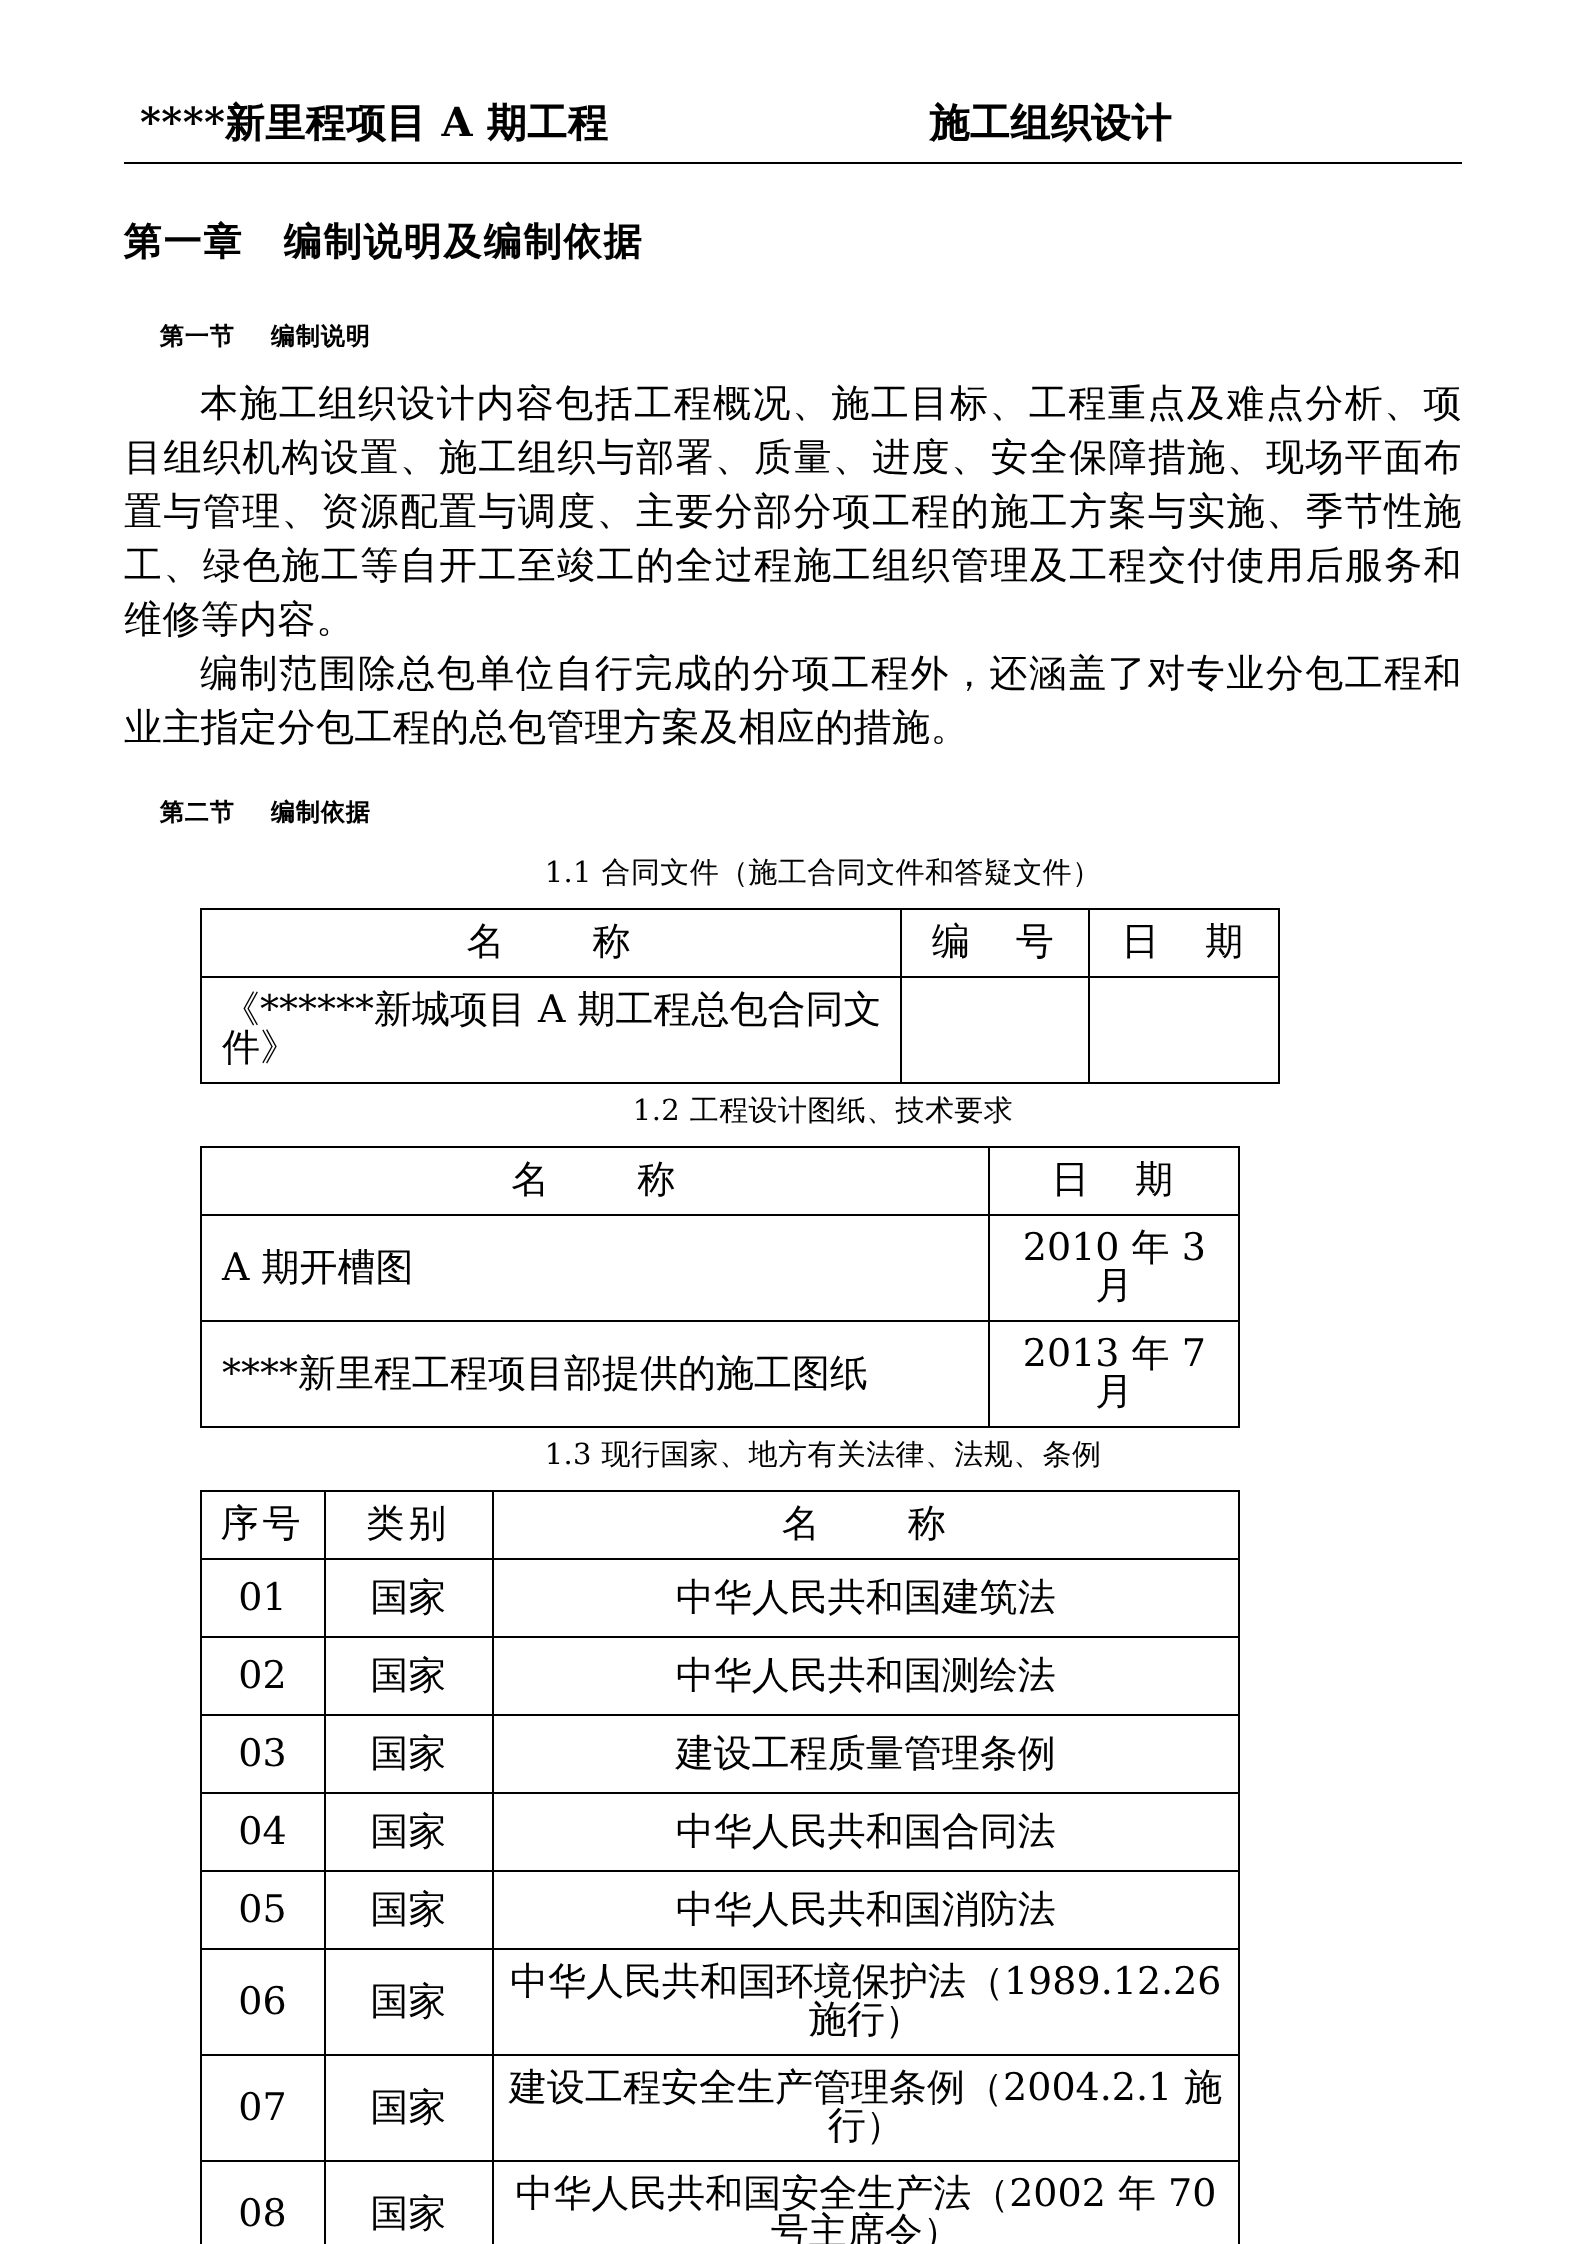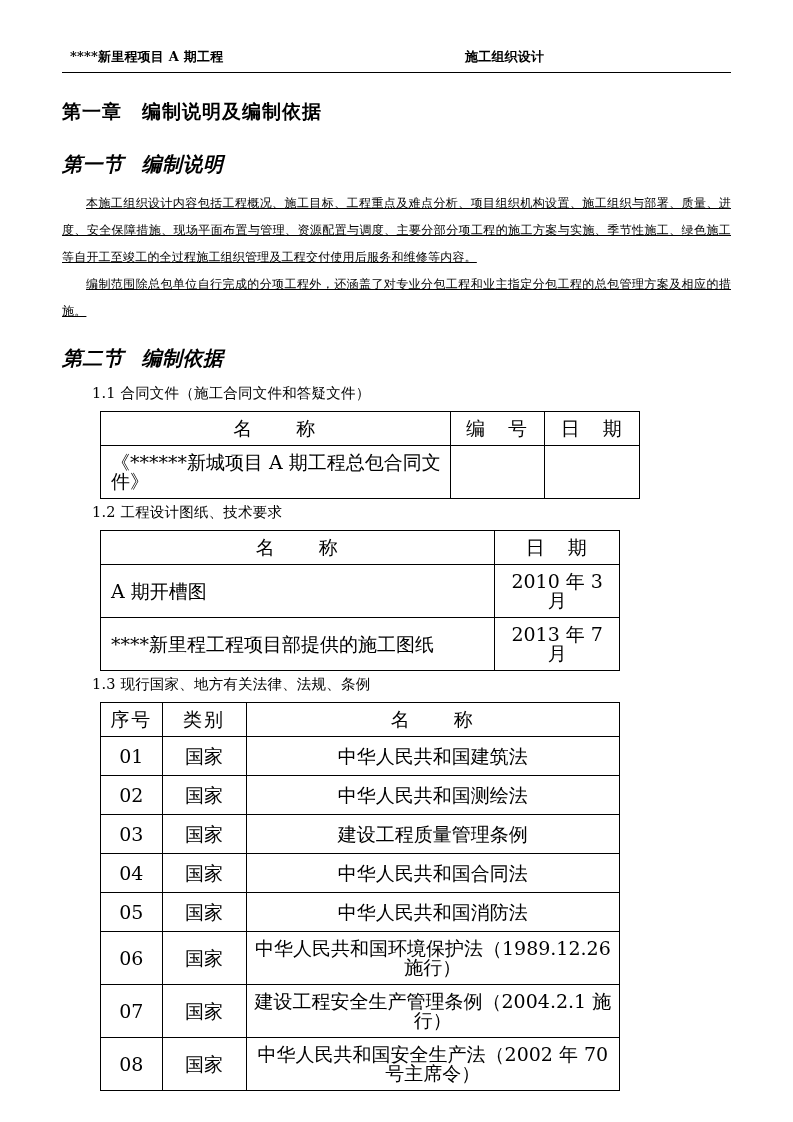--- a/index.html
+++ b/index.html
@@ -20,61 +20,60 @@
     width: 793px;
     height: 1122px;
     box-sizing: border-box;
     padding: 48px 62px 0 62px;
   }
   
   .doc-header {
     display: flex;
     justify-content: flex-start;
     align-items: baseline;
-    font-size: 13px;
+    font-size: 20px;
     font-weight: bold;
     padding: 0 8px 6px 8px;
     letter-spacing: 0.2px;
   }
   .doc-header .left { width: 395px; }
   .doc-header .right { }
   .header-rule {
     border-bottom: 1.4px solid #000;
     margin: 0 0 26px 0;
   }
   
   .chapter-title {
     font-size: 19px;
     font-weight: bold;
     letter-spacing: 1px;
     margin: 16px 0 26px 0;
   }
   .section-title {
-    font-size: 20px;
+    font-size: 12px;
     font-weight: bold;
     letter-spacing: 0.5px;
-    margin: 20px 0 12px 0;
-    font-style: italic;
+    margin: 20px 0 12px 18px;
   }
   .section-title .sp { display: inline-block; width: 18px; }
   
   p.body {
-    font-size: 12px;
+    font-size: 19px;
     line-height: 27px;
     margin: 0;
     text-align: justify;
     text-indent: 2em;
     letter-spacing: 0.2px;
-    text-decoration: underline;
   }
   
   .sub-head {
     font-size: 14.5px;
     margin: 0 0 8px 30px;
     letter-spacing: 0.2px;
+    text-align: center;
   }
   
   table.doc {
     border-collapse: collapse;
     margin: 0 0 4px 38px;
     font-size: 19px;
   }
   table.doc td, table.doc th {
     border: 1px solid #000;
     padding: 7px 4px;

